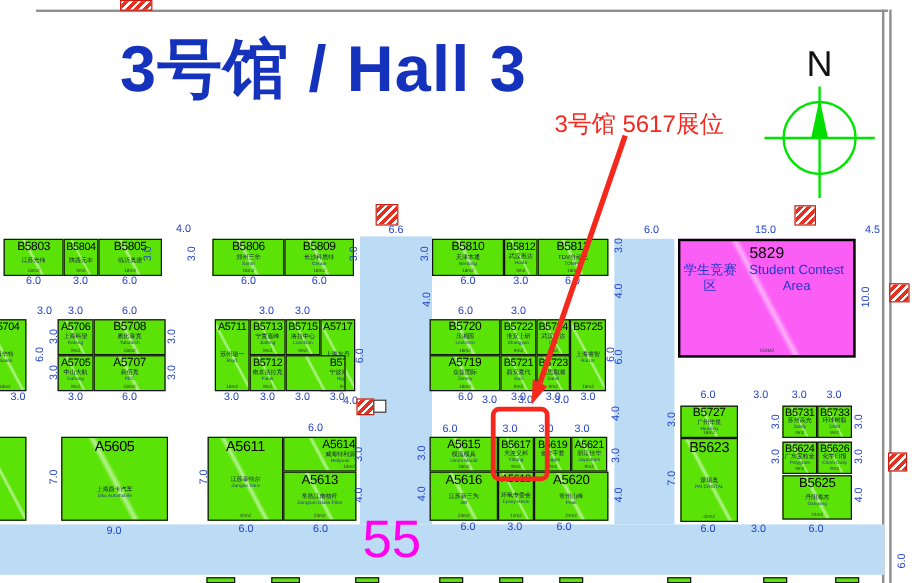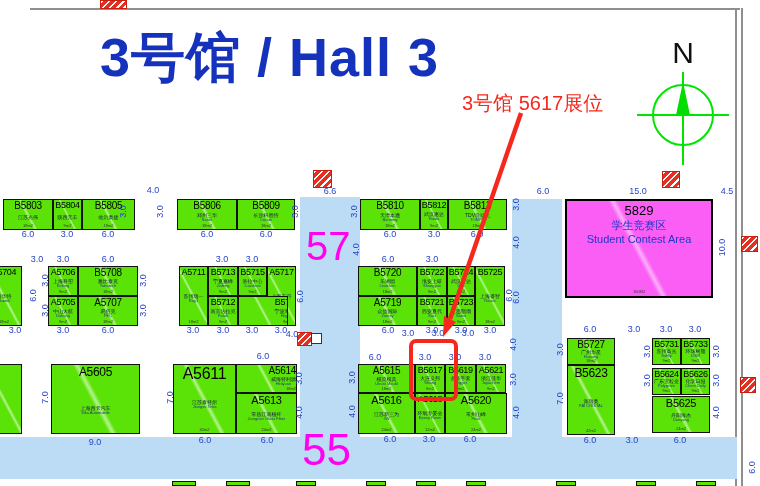--- a/index.html
+++ b/index.html
@@ -23,41 +23,40 @@
   .dim.v{transform:rotate(-90deg);}
   .pillar{position:absolute;box-sizing:border-box;border:1px solid #C81E10;
           background:repeating-linear-gradient(135deg,#fff 0 2px,#E43020 2px 5px);}
   .whitebox{position:absolute;box-sizing:border-box;border:1px solid #333;background:#fff;}
   .sliver{position:absolute;height:5px;background:#5BE307;border:1px solid #111;box-sizing:border-box;}
   .boundary{position:absolute;background:#8f8f8f;}
   .contest{position:absolute;box-sizing:border-box;border:2px solid #000;text-align:center;
            background:linear-gradient(62deg,rgba(255,255,255,0) 47%,rgba(255,255,255,.5) 49.5%,rgba(255,255,255,0) 52%),#FB5EF5;
            display:flex;flex-direction:column;align-items:center;}
   .contest .cnum{font-size:13px;color:#000;margin-top:2px;}
-  .contest .cmid{flex:1;display:flex;flex-direction:column;justify-content:flex-start;}
+  .contest .cmid{flex:1;display:flex;flex-direction:row;justify-content:flex-end;}
   .contest .ccn{font-size:11px;color:#2336C8;line-height:1.3;}
   .contest .cen{font-size:11px;color:#2336C8;line-height:1.3;}
   .contest .csz{font-size:4px;color:#333;margin-bottom:2px;}
   .overlay{position:absolute;left:0;top:0;pointer-events:none;}
   .north{position:absolute;left:630px;top:28px;}
 </style>
 </head>
 <body>
 
 <div id="canvas">
 
   <div class="boundary" style="left:30px;top:8px;width:710px;height:2px;"></div>
   <div class="boundary" style="left:735px;top:8px;width:2px;height:478px;"></div>
   <div class="boundary" style="left:741px;top:8px;width:2px;height:478px;"></div>
 
   <div class="aisle" style="left:300px;top:197px;width:60px;height:240px;"></div>
   <div class="aisle" style="left:512px;top:199px;width:50px;height:238px;"></div>
   <div class="aisle" style="left:0px;top:437px;width:737px;height:42px;"></div>
 
-  <div class="aisle-num" style="left:306px;top:226px;color:#FF00F0;">57</div>
   <div class="aisle-num" style="left:302px;top:428px;font-size:44px;color:#FF00F0;">55</div>
 
   <div id="booths">
       <div class="booth" style="left: 3px; top: 199px; width: 50px; height: 31px;">
         <div class="bnum" style="font-size: 10px;">B5803</div>
         <div class="bmid">
           <div class="bname">江苏光伟</div>
           <div class="ben"></div>
         </div>
         <div class="bsize">18m2</div>
@@ -272,21 +271,21 @@
       </div>
       <div class="booth" style="left: 51px; top: 364px; width: 89px; height: 70px; gap: 32px;">
         <div class="bnum" style="font-size: 12px;">A5605</div>
         <div class="bmid">
           <div class="bname">上海西卡汽车</div>
           <div class="ben">Sika Automobile</div>
         </div>
         <div class="bsize">63m2</div>
       </div>
       <div class="booth" style="left: 173px; top: 364px; width: 63px; height: 70px;">
-        <div class="bnum" style="font-size: 16px;">A5611</div>
+        <div class="bnum" style="font-size: 12px;">A5611</div>
         <div class="bmid">
           <div class="bname">江苏泰特尔</div>
           <div class="ben">Jiangsu Tetra</div>
         </div>
         <div class="bsize">42m2</div>
       </div>
       <div class="booth" style="left: 236px; top: 364px; width: 61px; height: 29px; align-items: flex-end;">
         <div class="bnum" style="font-size: 10px;">A5614</div>
         <div class="bmid">
           <div class="bname">威海特利源</div>

